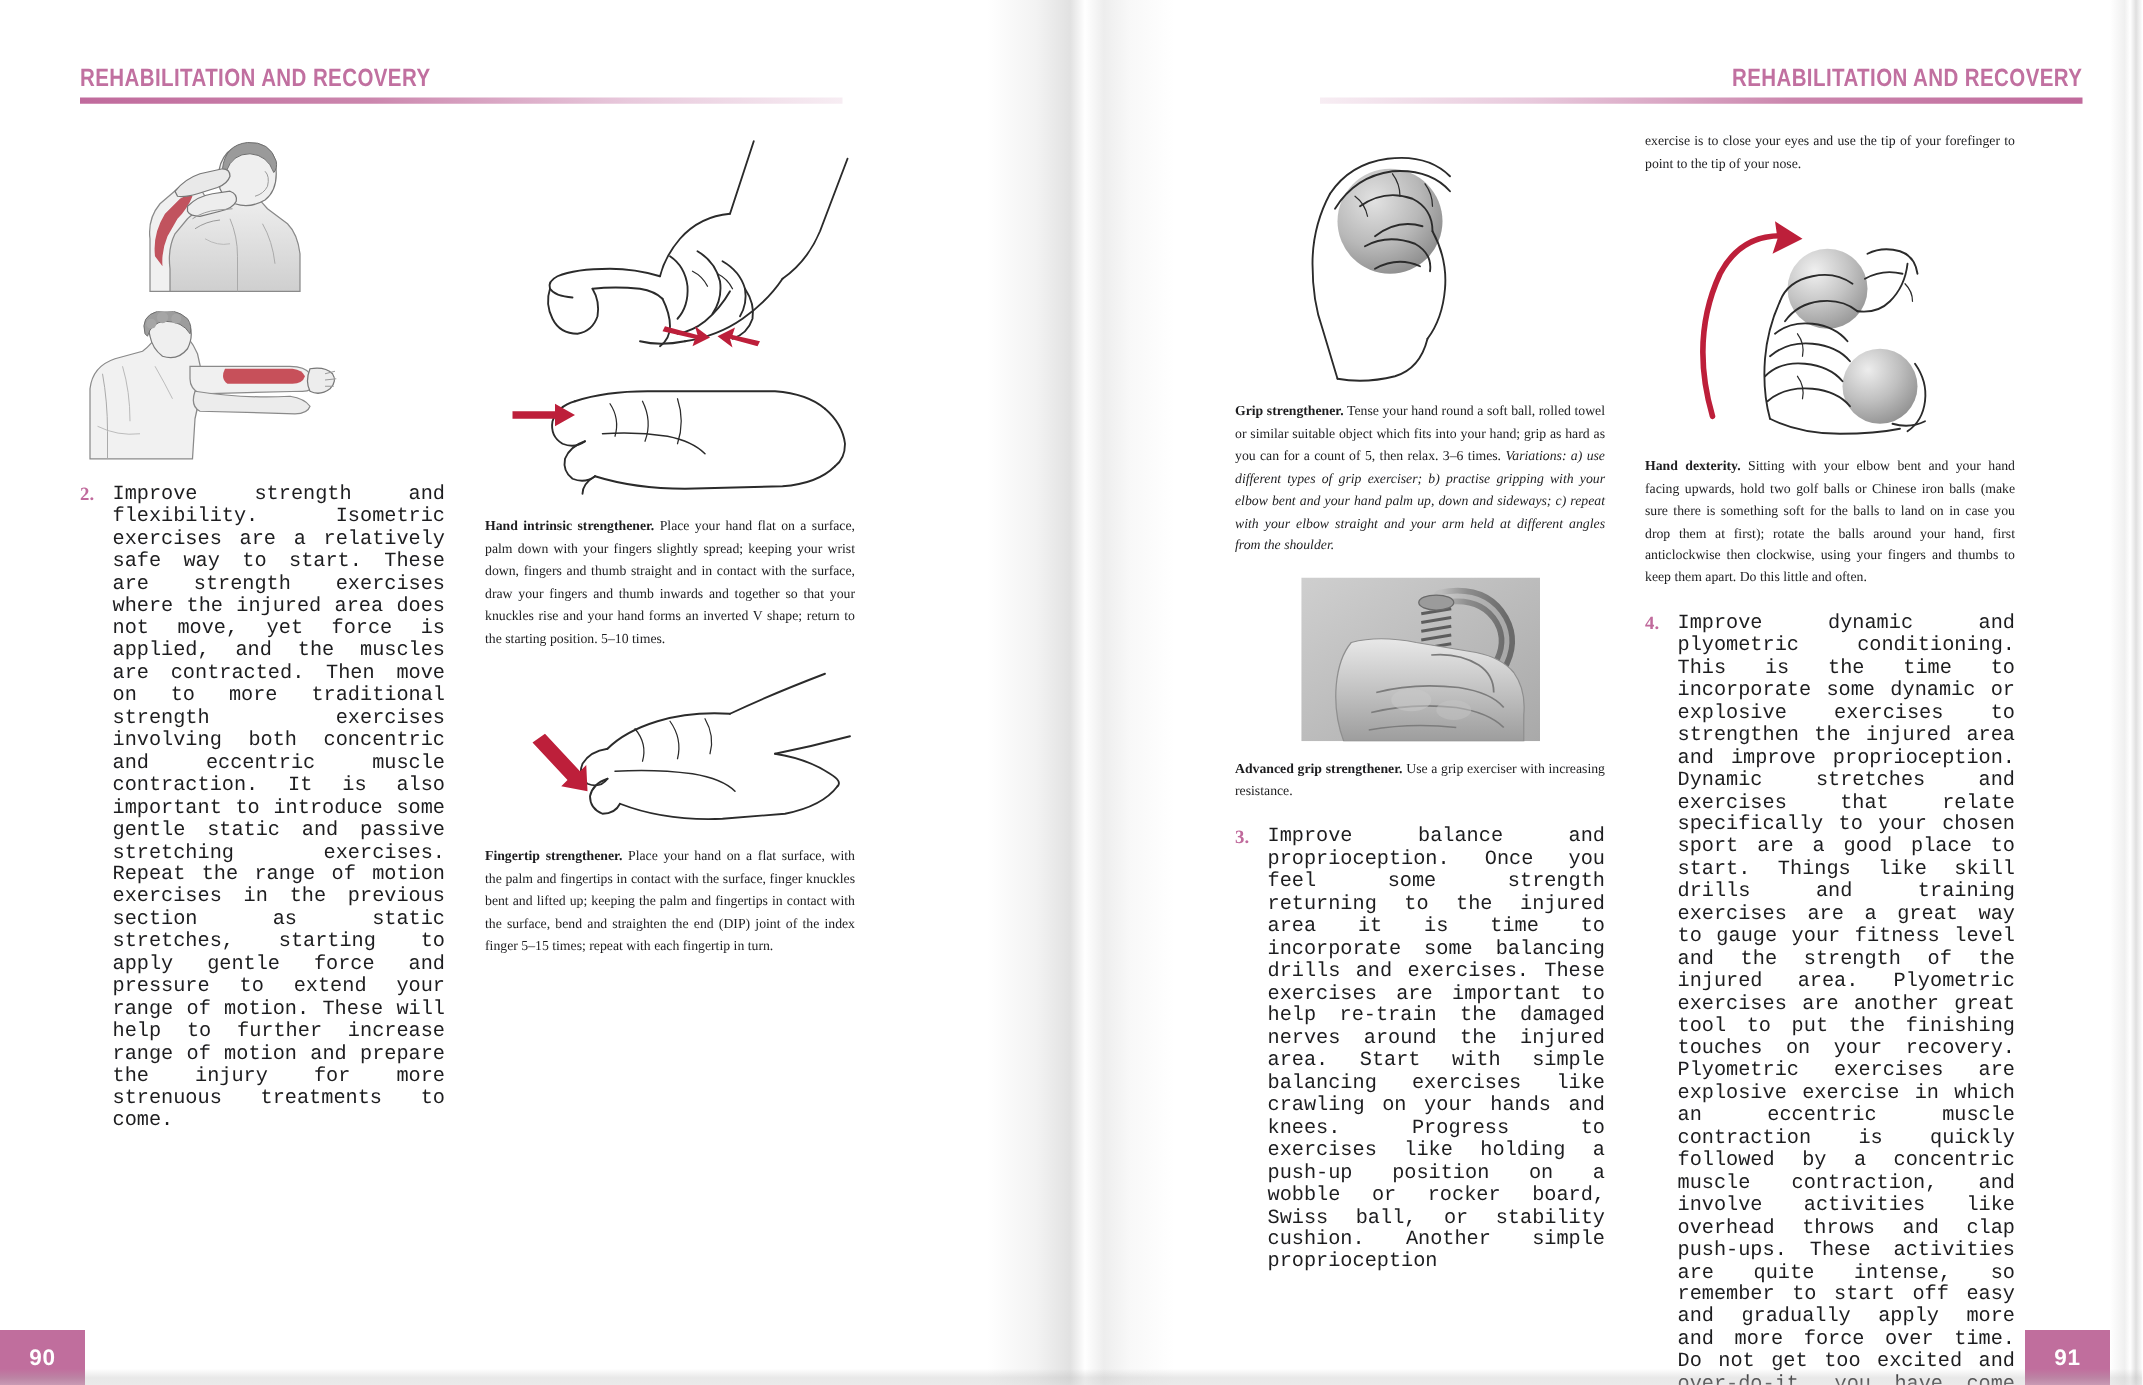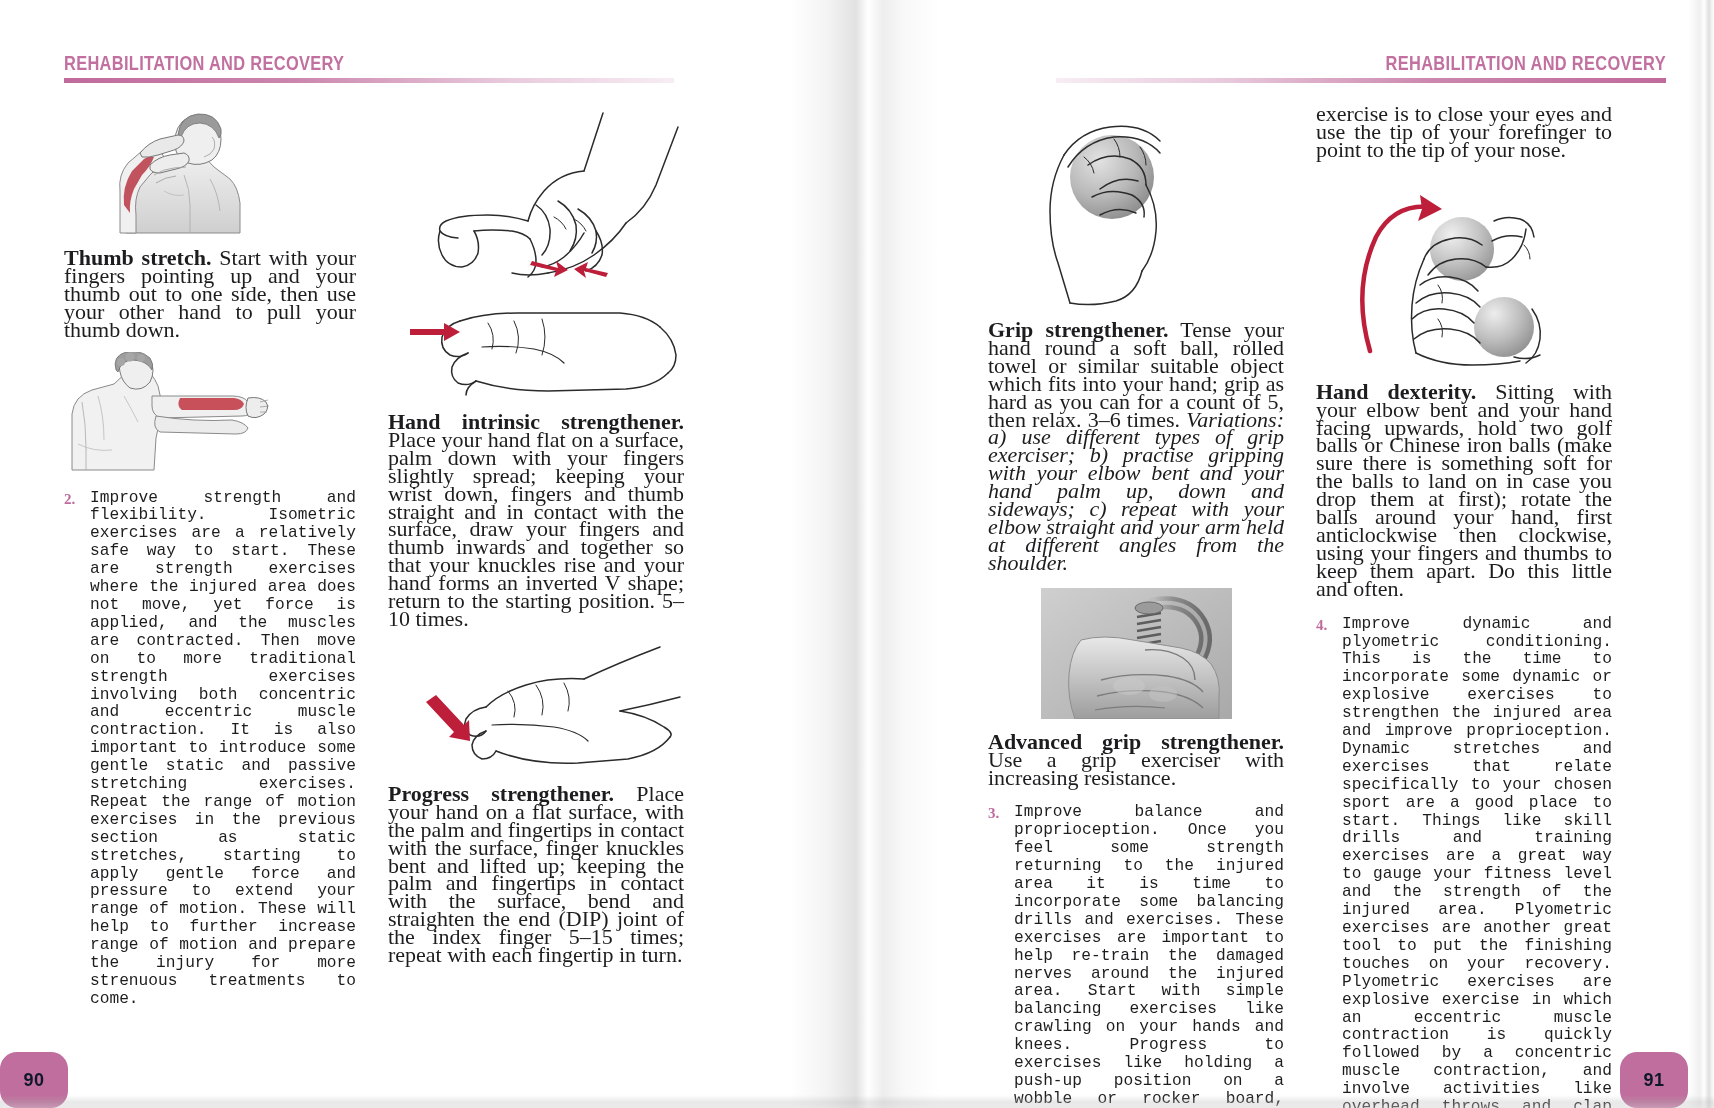--- a/index.html
+++ b/index.html
@@ -99,21 +99,21 @@
     top: 105px;
     display: flex;
   }
   .cols-left  { left: 64px;  width: 620px; gap: 32px; }
   .cols-right { left: 48px;  width: 660px; gap: 32px; }
   .col { width: 296px; }
 
   
   p.body {
     margin: 0 0 13px 0;
-    font-size: 22px;
+    font-size: 11px;
     line-height: 17.9px;
     color: #1d1d1f;
     text-align: justify;
     hyphens: auto;
     -webkit-hyphens: auto;
   }
   p.body:last-child { margin-bottom: 0; }
   .lead { font-weight: 700; }
   .ital { font-style: italic; }
 
@@ -151,31 +151,30 @@
     width: 191px; height: 131px;
     margin: 16px auto 14px auto;
     display: block;
     border: 0;
   }
 
   
   .folio {
     position: absolute;
     bottom: 0;
-    width: 68px; height: 56px;
+    width: 68px; height: 44px;
     background: #c06e9d;
-    color: #0f172a;
+    color: #ffffff;
     font-family: "Liberation Sans", sans-serif;
     font-weight: 700;
     font-size: 18px;
     display: flex;
     align-items: center;
     justify-content: center;
     letter-spacing: 0.5px;
-    border-radius: 17px;
   }
   .folio-l { left: 0; }
   .folio-r { right: 26px; }
 </style>
 </head>
 <body>
 
 <div class="spread">
 
   <div class="page page-left">
@@ -213,21 +212,20 @@
             <path d="M86,60 Q94,52 106,50 L120,48 Q126,50 125,56 Q122,62 112,64 L96,68 Q88,68 86,64 Z" fill="#ededed" stroke="#777" stroke-width="1"></path>
             <path d="M90,70 Q99,64 110,63 L122,62" fill="none" stroke="#999" stroke-width="0.8"></path>
             <path d="M92,78 Q101,72 112,71" fill="none" stroke="#999" stroke-width="0.8"></path>
 
             <path d="M120,70 Q126,84 126,100 L126,128" fill="none" stroke="#aaa" stroke-width="0.8"></path>
             <path d="M146,74 Q154,88 156,106" fill="none" stroke="#aaa" stroke-width="0.8"></path>
             <path d="M100,86 Q110,92 120,90" fill="none" stroke="#b4b4b4" stroke-width="0.7"></path>
           </svg>
         </div>
 
-        <p class="body"><span class="lead">Thumb stretch.</span><span> Start with your fingers pointing up and your thumb out to one side, then use your other hand to pull your thumb down.</span></p>
 
         <div class="fig">
           <svg width="210" height="120" viewBox="0 0 210 120" xmlns="http://www.w3.org/2000/svg">
 
             <path d="M8,118 L8,62 Q10,44 28,38 L50,32 Q58,26 64,16 L78,14 Q88,20 94,34 L98,52 Q96,70 92,86 L90,118 Z" fill="#f1f1f1" stroke="#8a8a8a" stroke-width="1"></path>
 
             <path d="M56,20 Q52,6 64,2 Q78,-2 86,8 Q92,18 86,30 Q78,40 66,36 Q58,30 56,20 Z" fill="#efefef" stroke="#7a7a7a" stroke-width="1"></path>
 
             <path d="M52,18 Q48,4 62,0 Q76,-3 86,6 Q90,12 88,18 Q82,8 68,8 Q57,9 54,20 Z" fill="#9d9d9d" stroke="#6e6e6e" stroke-width="0.8"></path>
             <circle cx="57" cy="10" r="4" fill="#a6a6a6"></circle>
@@ -346,21 +344,21 @@
               <path d="M104,84 Q136,82 166,86 Q190,90 200,100" stroke-width="1.2"></path>
               <path d="M232,70 Q258,74 276,86 Q286,92 282,96"></path>
             </g>
 
             <g fill="#bd1f3a">
               <path d="M48,54 L76,84 L81,79 L82,100 L61,96 L66,91 L38,61 Z"></path>
             </g>
           </svg>
         </div>
 
-        <p class="body"><span class="lead">Progress strengthener.</span><span> Place your hand on a flat surface, with the palm and fingertips in contact with the surface, finger knuckles bent and lifted up; keeping the palm and fingertips in contact with the surface, bend and straighten the end (DIP) joint of the index finger 5–15 times; repeat with each fingertip in turn.</span></p>
+        <p class="body"><span class="lead">Fingertip strengthener.</span><span> Place your hand on a flat surface, with the palm and fingertips in contact with the surface, finger knuckles bent and lifted up; keeping the palm and fingertips in contact with the surface, bend and straighten the end (DIP) joint of the index finger 5–15 times; repeat with each fingertip in turn.</span></p>
       </div>
     </div>
 
     <div class="folio folio-l">90</div>
   </div>
 
   <div class="gutter"></div>
 
   <div class="page page-right">
 

